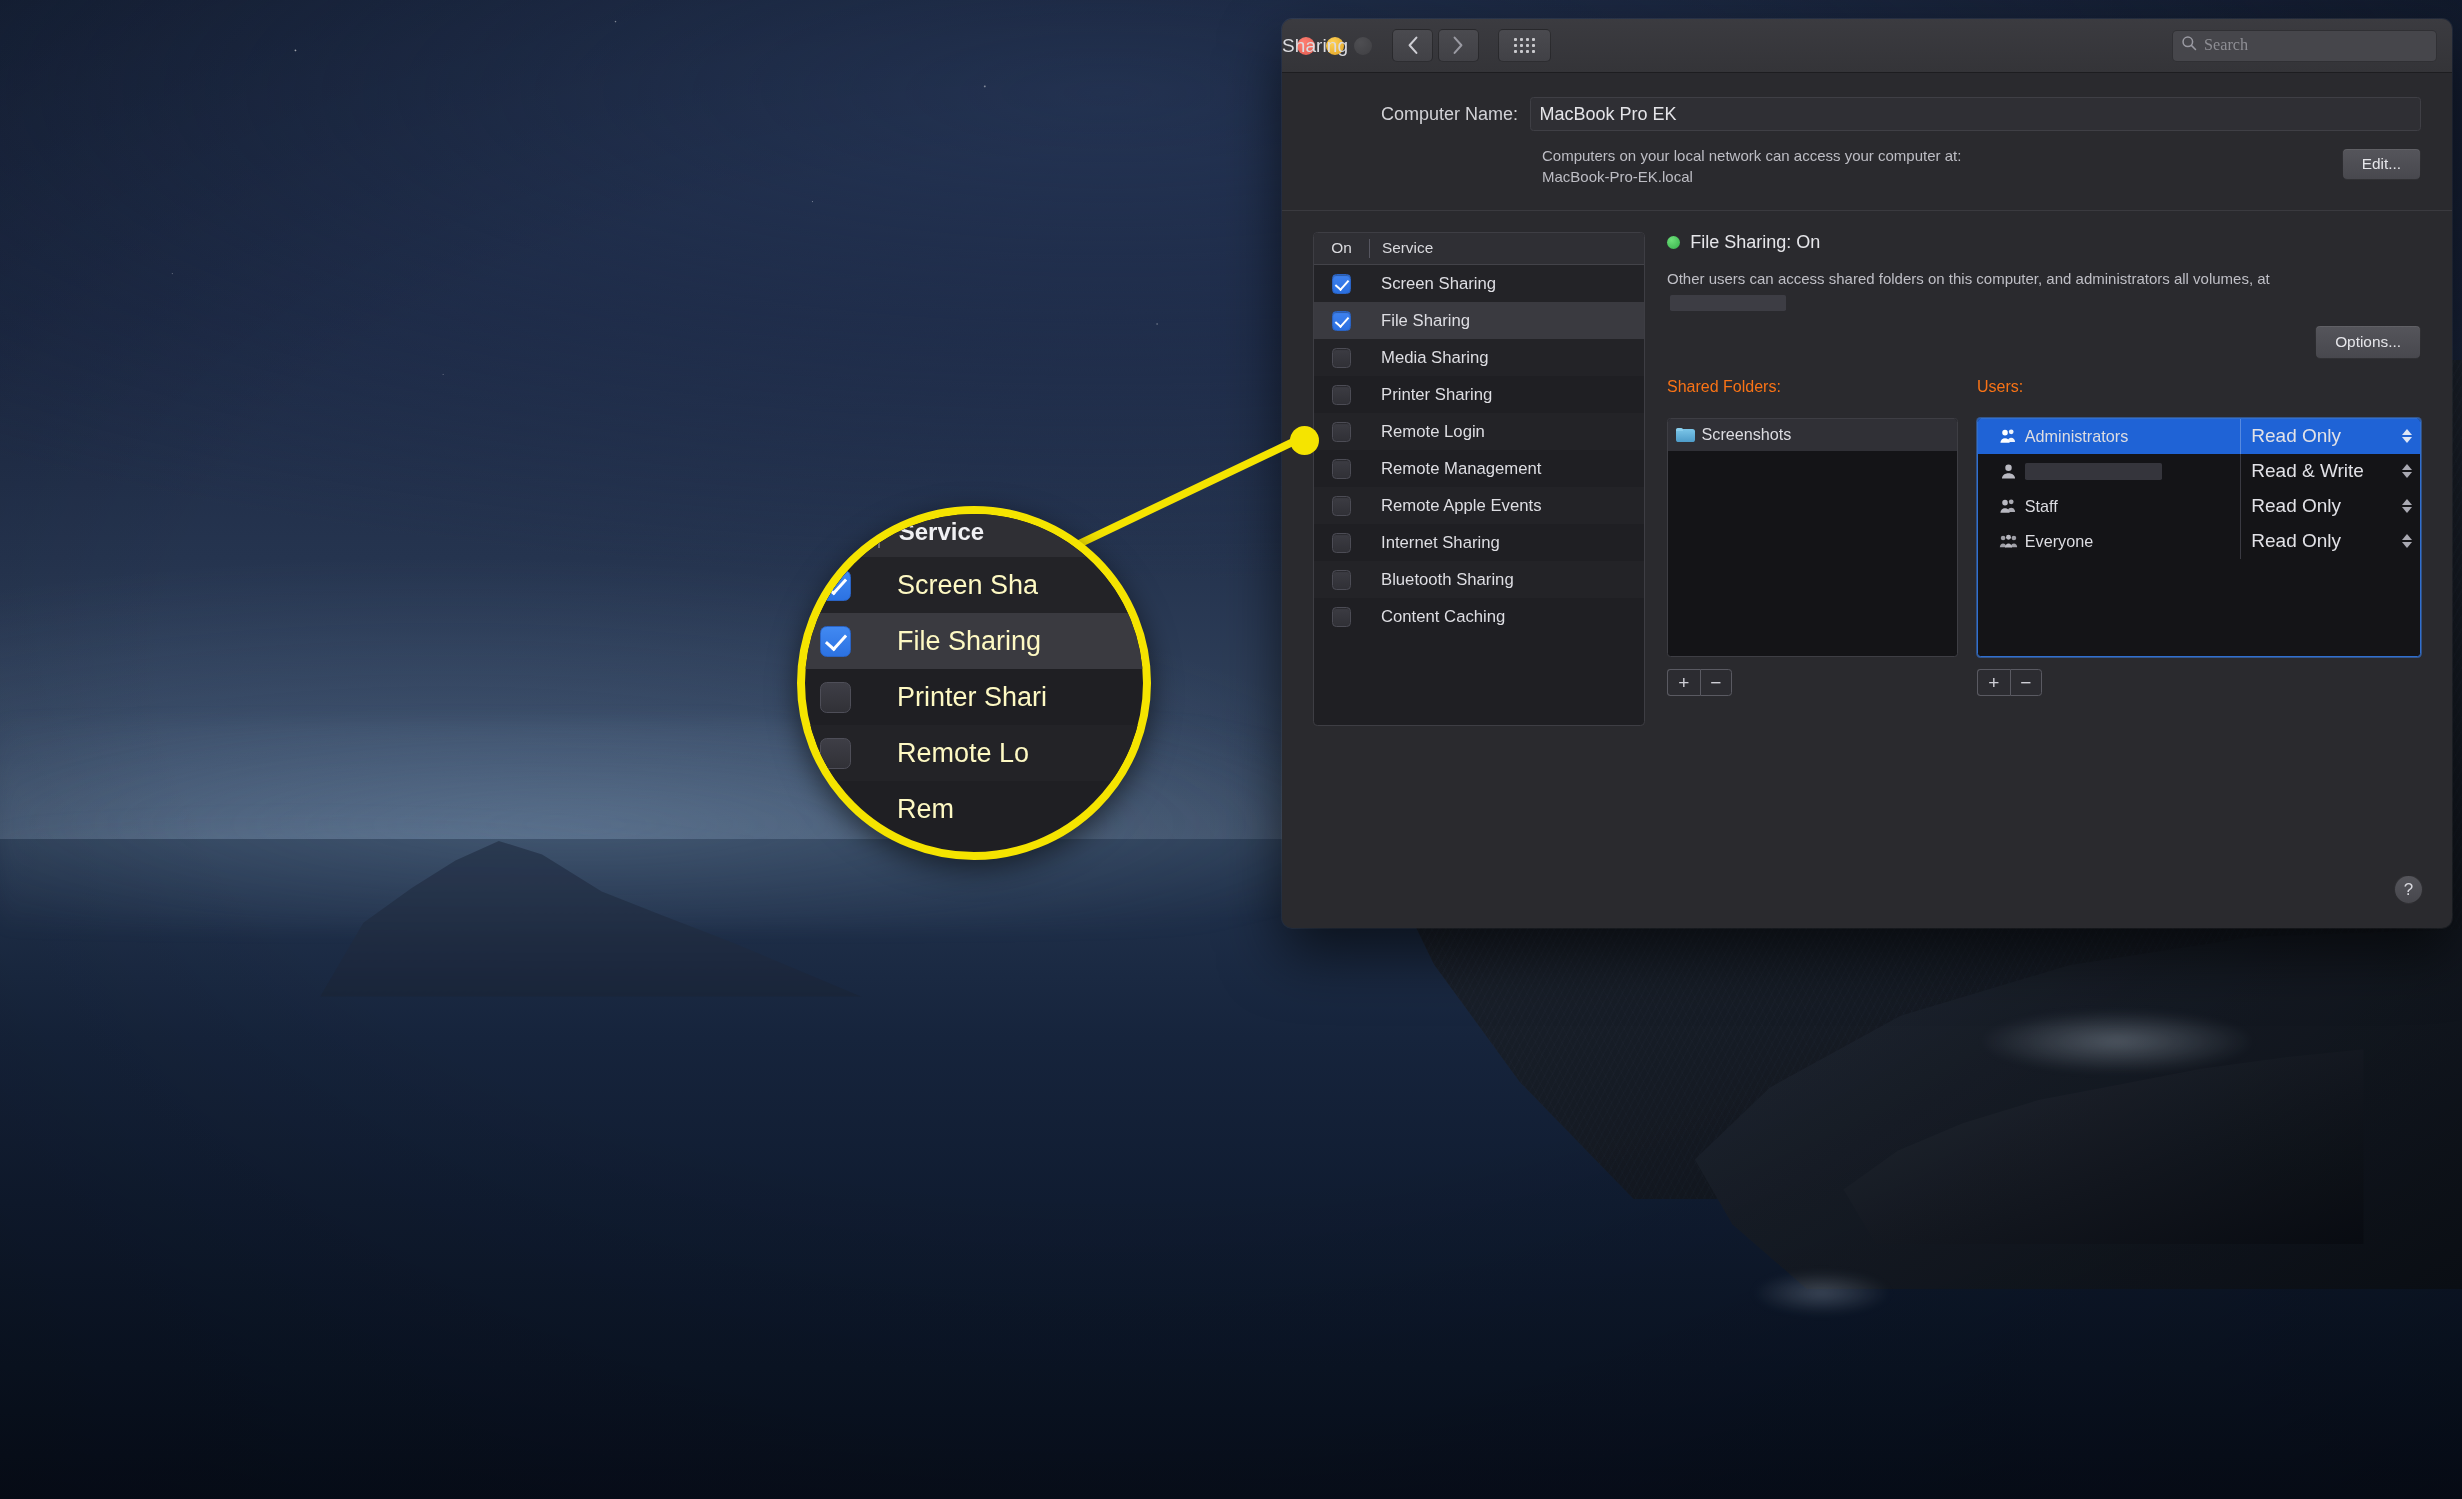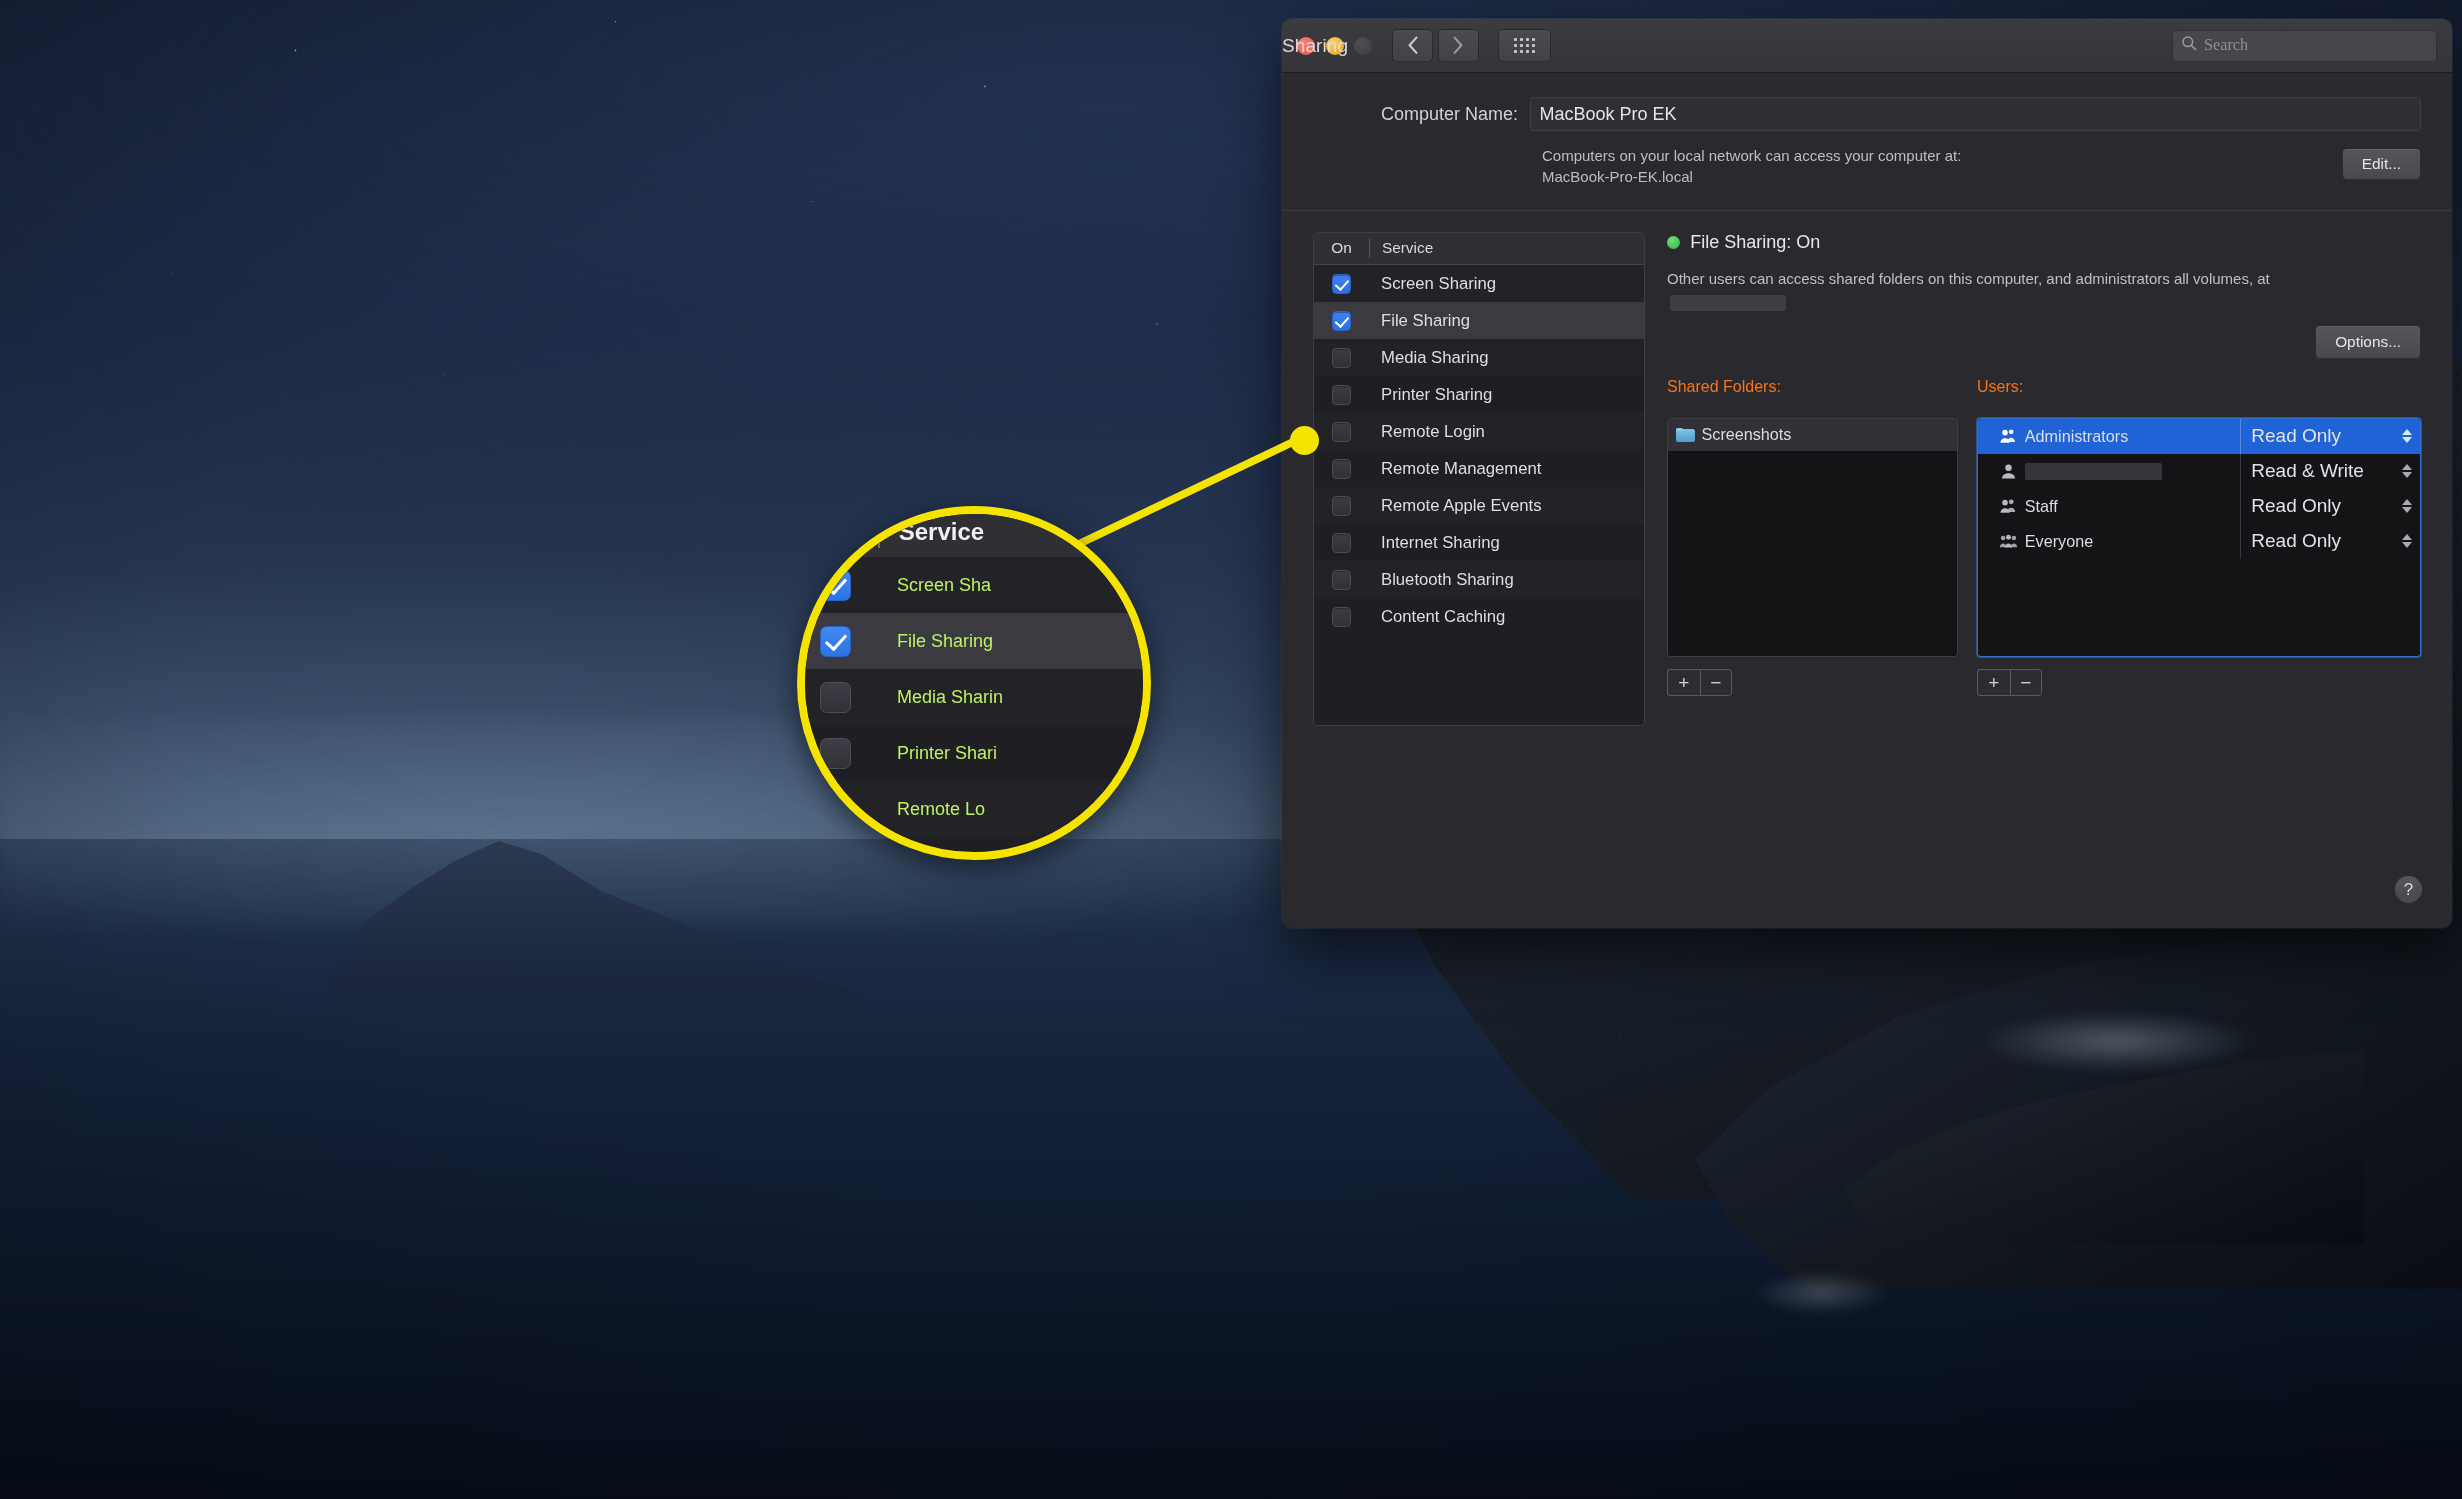--- a/index.html
+++ b/index.html
@@ -386,21 +386,21 @@
   .mcb.on {
     background: linear-gradient(180deg, #4189f2, #2c72e2);
     border-color: #2a63c4; position:relative;
   }
   .mcb.on::after {
     content:""; position:absolute;
     left: 8.5px; top: 3.4px; width: 9.4px; height: 17px;
     border: solid #fff; border-width: 0 3.4px 3.4px 0;
     transform: rotate(42deg);
   }
-  .mag-name { padding-left: 19px; font-size: 18px; color: #bef264; white-space: nowrap; }
+  .mag-name { padding-left: 19px; font-size: 27px; color: #fef9c3; white-space: nowrap; }
   #mag-dot {
     position:absolute;
     left: 1290px; top: 426px;
     width: 29px; height: 29px; border-radius: 50%;
     background: #f5e400;
   }
 </style>
 </head>
 <body>
 
@@ -695,26 +695,20 @@
             <div class="mcb on"></div>
           </div>
           <div class="mag-name">Screen Sha</div>
         </div>
         <div class="mag-row sel">
           <div class="mag-cb-cell">
             <div class="mcb on"></div>
           </div>
           <div class="mag-name">File Sharing</div>
         </div>
-        <div class="mag-row alt">
-          <div class="mag-cb-cell">
-            <div class="mcb"></div>
-          </div>
-          <div class="mag-name">Media Sharin</div>
-        </div>
         <div class="mag-row">
           <div class="mag-cb-cell">
             <div class="mcb"></div>
           </div>
           <div class="mag-name">Printer Shari</div>
         </div>
         <div class="mag-row alt">
           <div class="mag-cb-cell">
             <div class="mcb"></div>
           </div>

